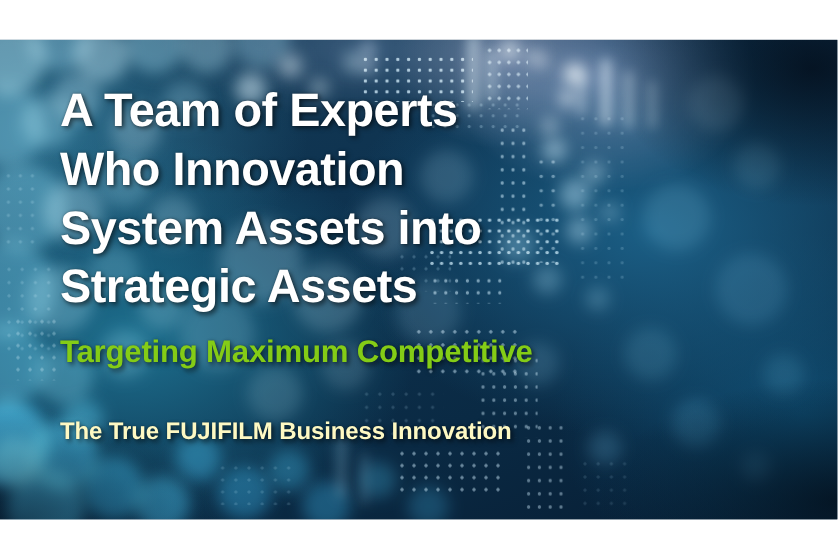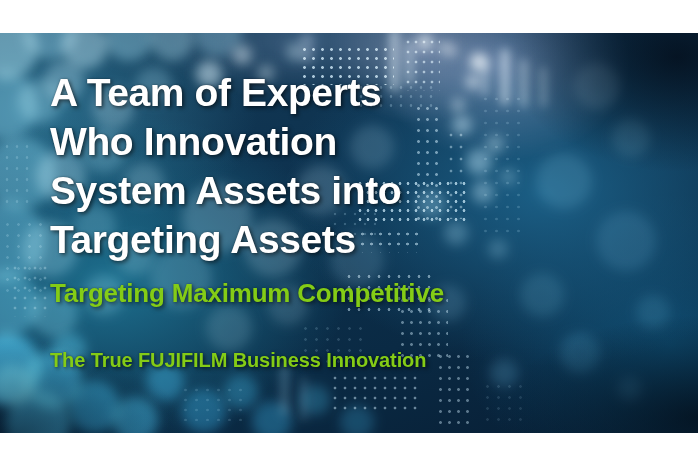--- a/index.html
+++ b/index.html
@@ -117,21 +117,21 @@
     font-size: 26px;
     line-height: 35px;
     letter-spacing: -0.2px;
     margin: 12px 0 0 0;
     text-shadow: 2px 2px 4px rgba(0,0,0,.55), 0 0 2px rgba(0,0,0,.35);
     white-space: nowrap;
   }
   .subhead-line { display: block; }
 
   .tagline {
-    color: #84cc16;
+    color: #fef9c3;
     font-weight: bold;
     font-size: 20px;
     line-height: 26px;
     letter-spacing: -0.1px;
     margin: 36px 0 0 0;
     text-shadow: 2px 2px 4px rgba(0,0,0,.6), 0 0 2px rgba(0,0,0,.4);
     white-space: nowrap;
   }
 
   
@@ -291,21 +291,21 @@
     </div>
 
     <div class="bg-vignette"></div>
 
     <div id="copy">
 
       <h1 class="headline">
         <span class="headline-line">A Team of Experts</span>
         <span class="headline-line">Who Innovation</span>
         <span class="headline-line">System Assets into</span>
-        <span class="headline-line">Targeting Assets</span>
+        <span class="headline-line">Strategic Assets</span>
       </h1>
 
       <h2 class="subhead">
         <span class="subhead-line">Targeting Maximum Competitive</span>
       </h2>
 
       <p class="tagline">The True FUJIFILM Business Innovation</p>
     </div>
 
   </div>

